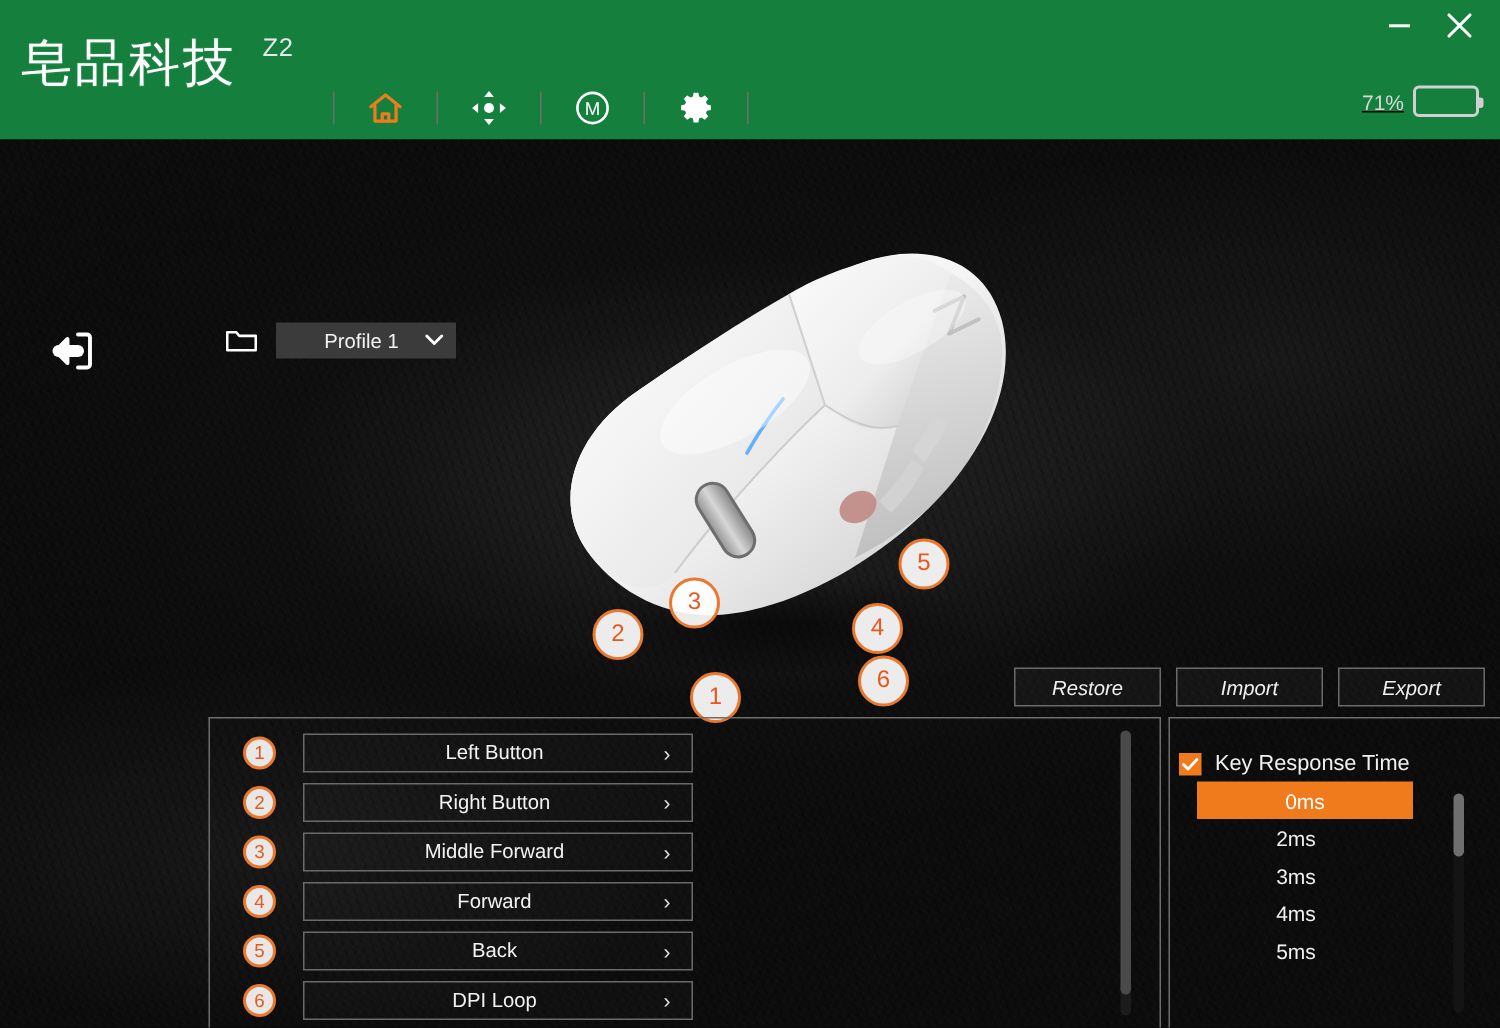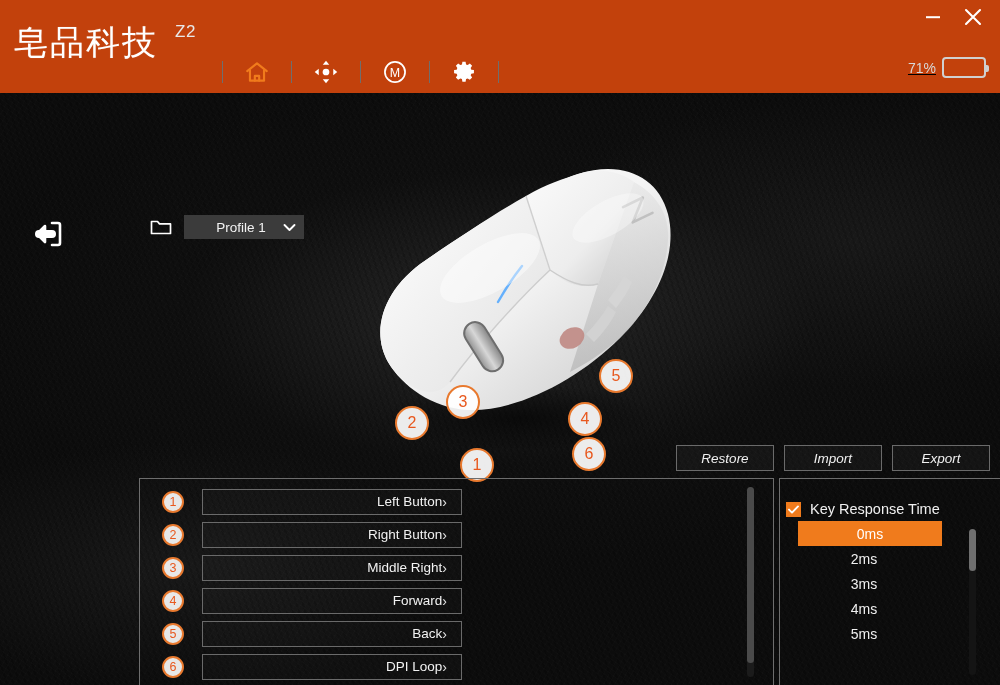--- a/index.html
+++ b/index.html
@@ -7,21 +7,21 @@
     width: 1000px; height: 685px;
     background: #0a0a0a;
     font-family: "Liberation Sans", "DejaVu Sans", sans-serif;
     overflow: hidden;
   }
   #app { position: relative; width: 1000px; height: 685px; overflow: hidden; }
 
   
   .header {
     position: absolute; left: 0; top: 0; width: 1000px; height: 93px;
-    background: #c2410c;
+    background: #15803d;
   }
   .logo-wrap {
     position: absolute; left: 14px; top: 22px;
     display: flex; align-items: flex-start;
   }
   .logo-text {
     font-size: 34px; line-height: 40px; color: #ffffff;
     font-family: "DejaVu Sans", sans-serif; font-weight: 400;
     letter-spacing: 2px;
     -webkit-text-stroke: 0px;
@@ -123,21 +123,21 @@
     color: #e8581e; font-size: 12.5px;
     display: flex; align-items: center; justify-content: center; flex: none;
     cursor: pointer;
   }
   .row-btn {
     margin-left: 18px; width: 260px; height: 26px;
     border: 1px solid #6a6a6a; background: rgba(255,255,255,0.02);
     display: flex; align-items: center; position: relative; cursor: pointer;
   }
   .row-btn .txt {
-    flex: 1; text-align: right; color: #f2f2f2; font-size: 13.5px; padding-left: 14px;
+    flex: 1; text-align: center; color: #f2f2f2; font-size: 13.5px; padding-left: 14px;
   }
   .chev { margin-right: 14px; color: #e0e0e0; font-size: 14px; line-height: 1; }
   .list-scroll {
     position: absolute; right: 19px; top: 8px; width: 7px; height: 190px;
     background: #1b1b1b; border-radius: 4px; cursor: pointer;
   }
   .list-scroll .thumb {
     width: 7px; height: 176px; background: #4a4a4a; border-radius: 4px;
   }
 
@@ -381,21 +381,21 @@
           <div class="badge">2</div>
           <div class="row-btn">
             <span class="txt">Right Button</span>
             <span class="chev">›</span>
           </div>
         </div>
 
         <div class="row">
           <div class="badge">3</div>
           <div class="row-btn">
-            <span class="txt">Middle Right</span>
+            <span class="txt">Middle Forward</span>
             <span class="chev">›</span>
           </div>
         </div>
 
         <div class="row">
           <div class="badge">4</div>
           <div class="row-btn">
             <span class="txt">Forward</span>
             <span class="chev">›</span>
           </div>

